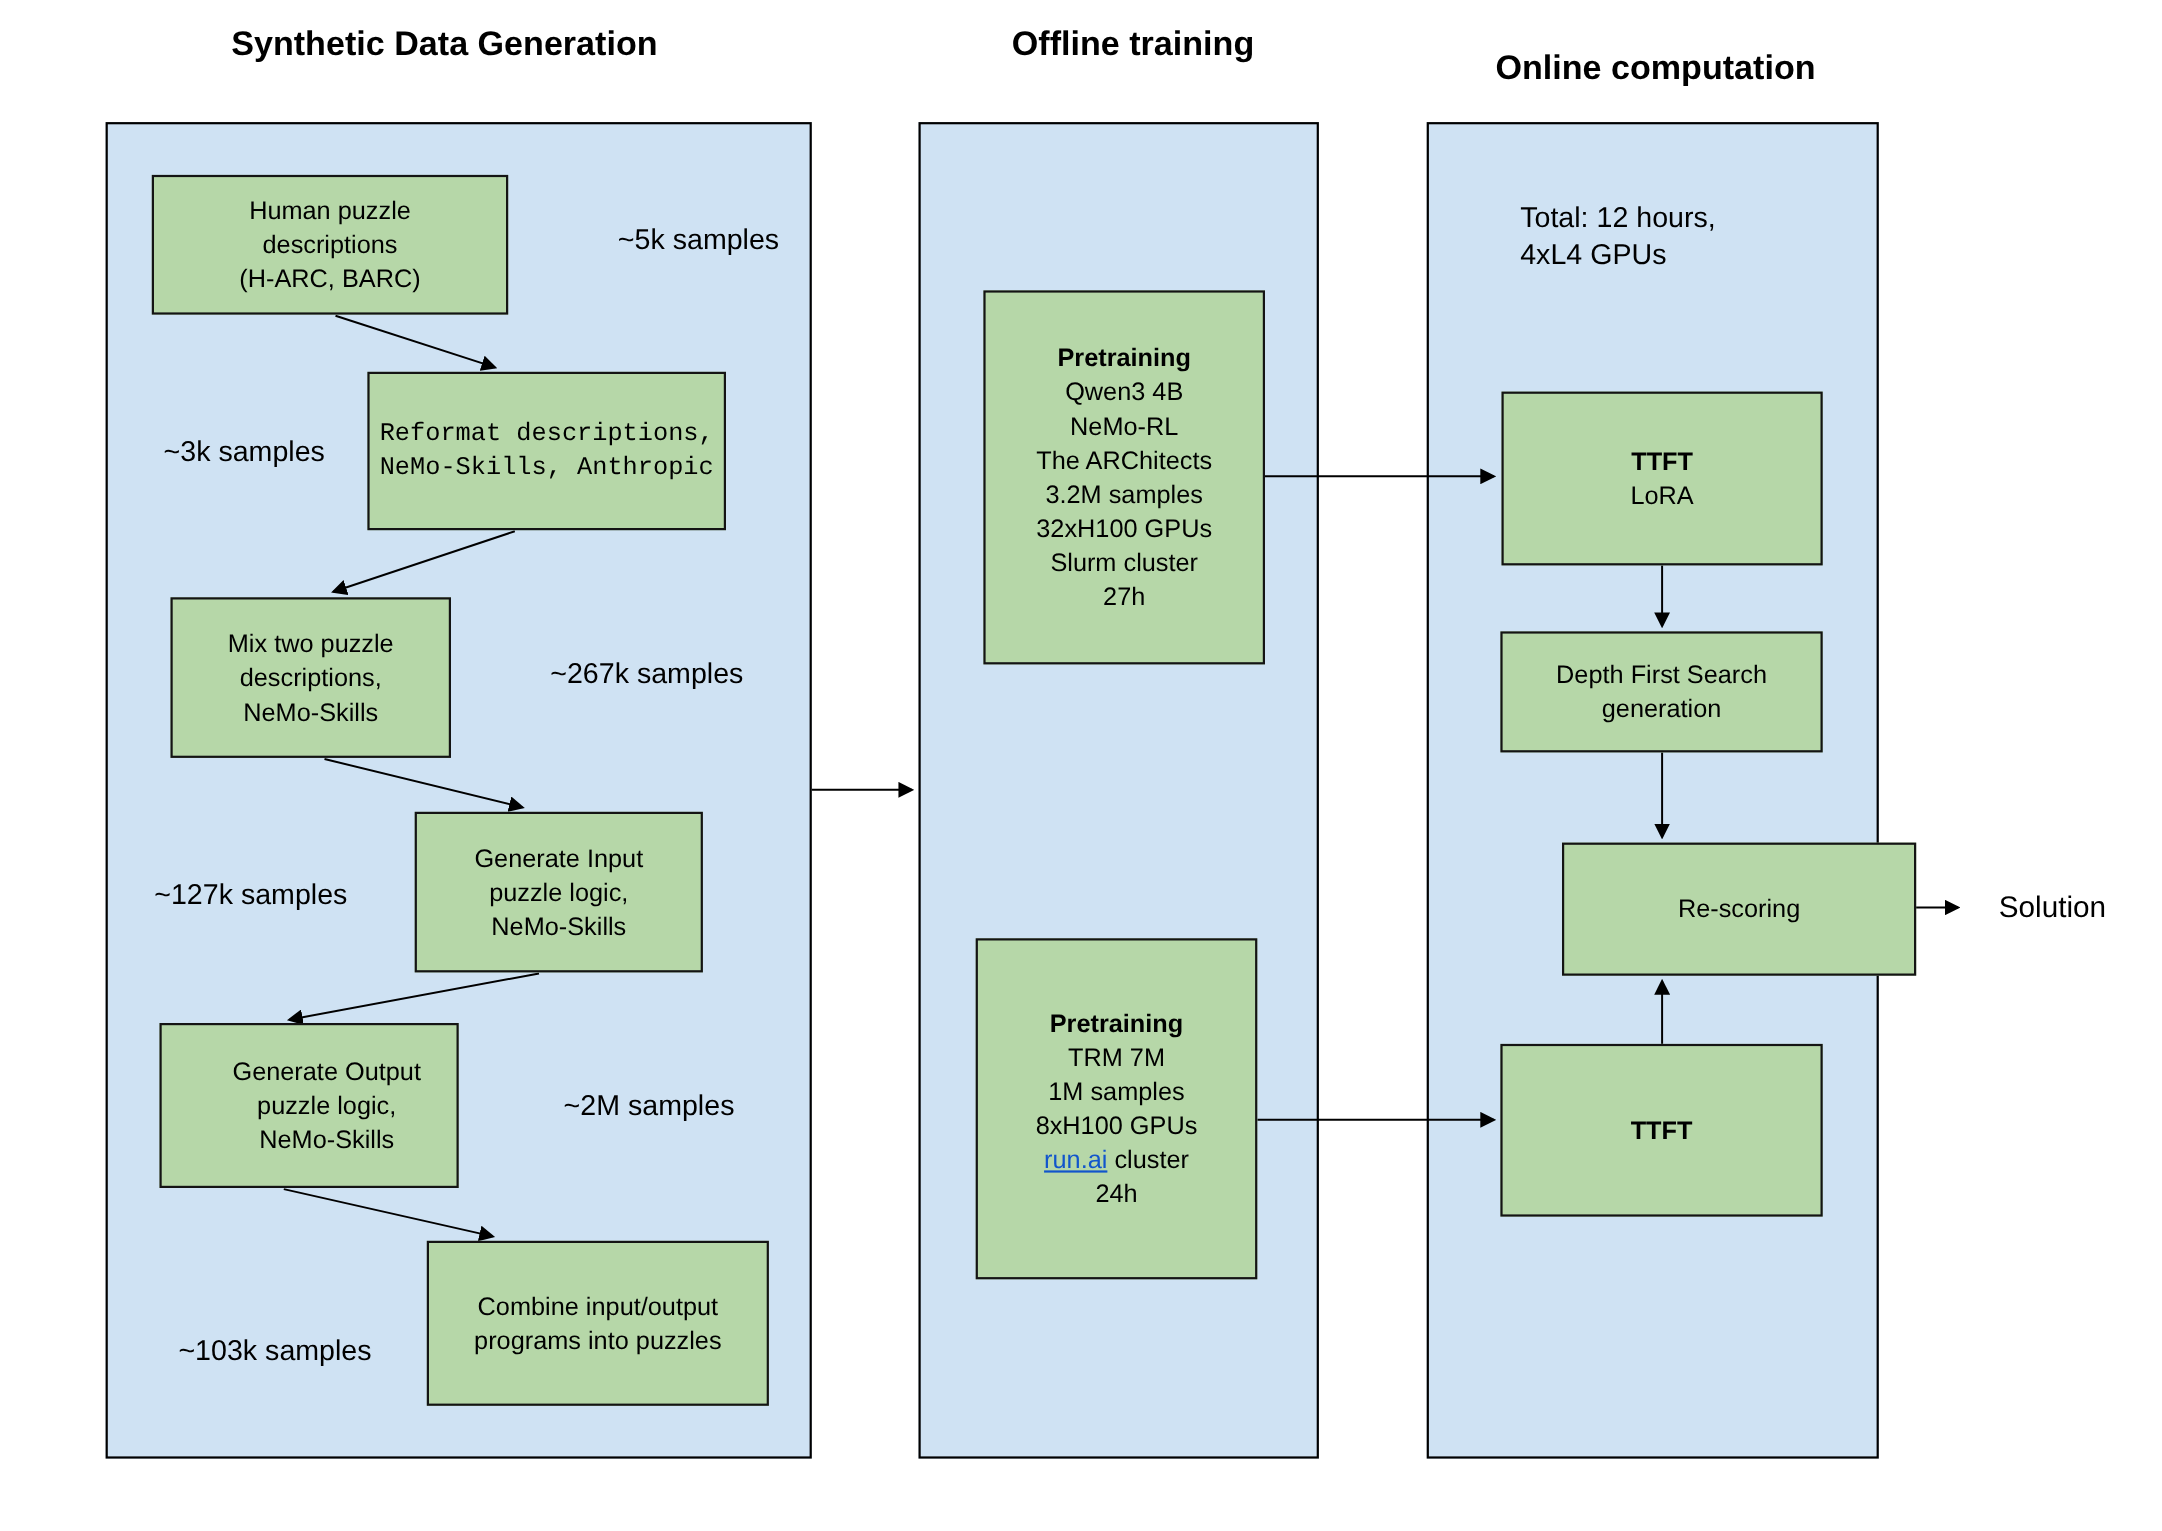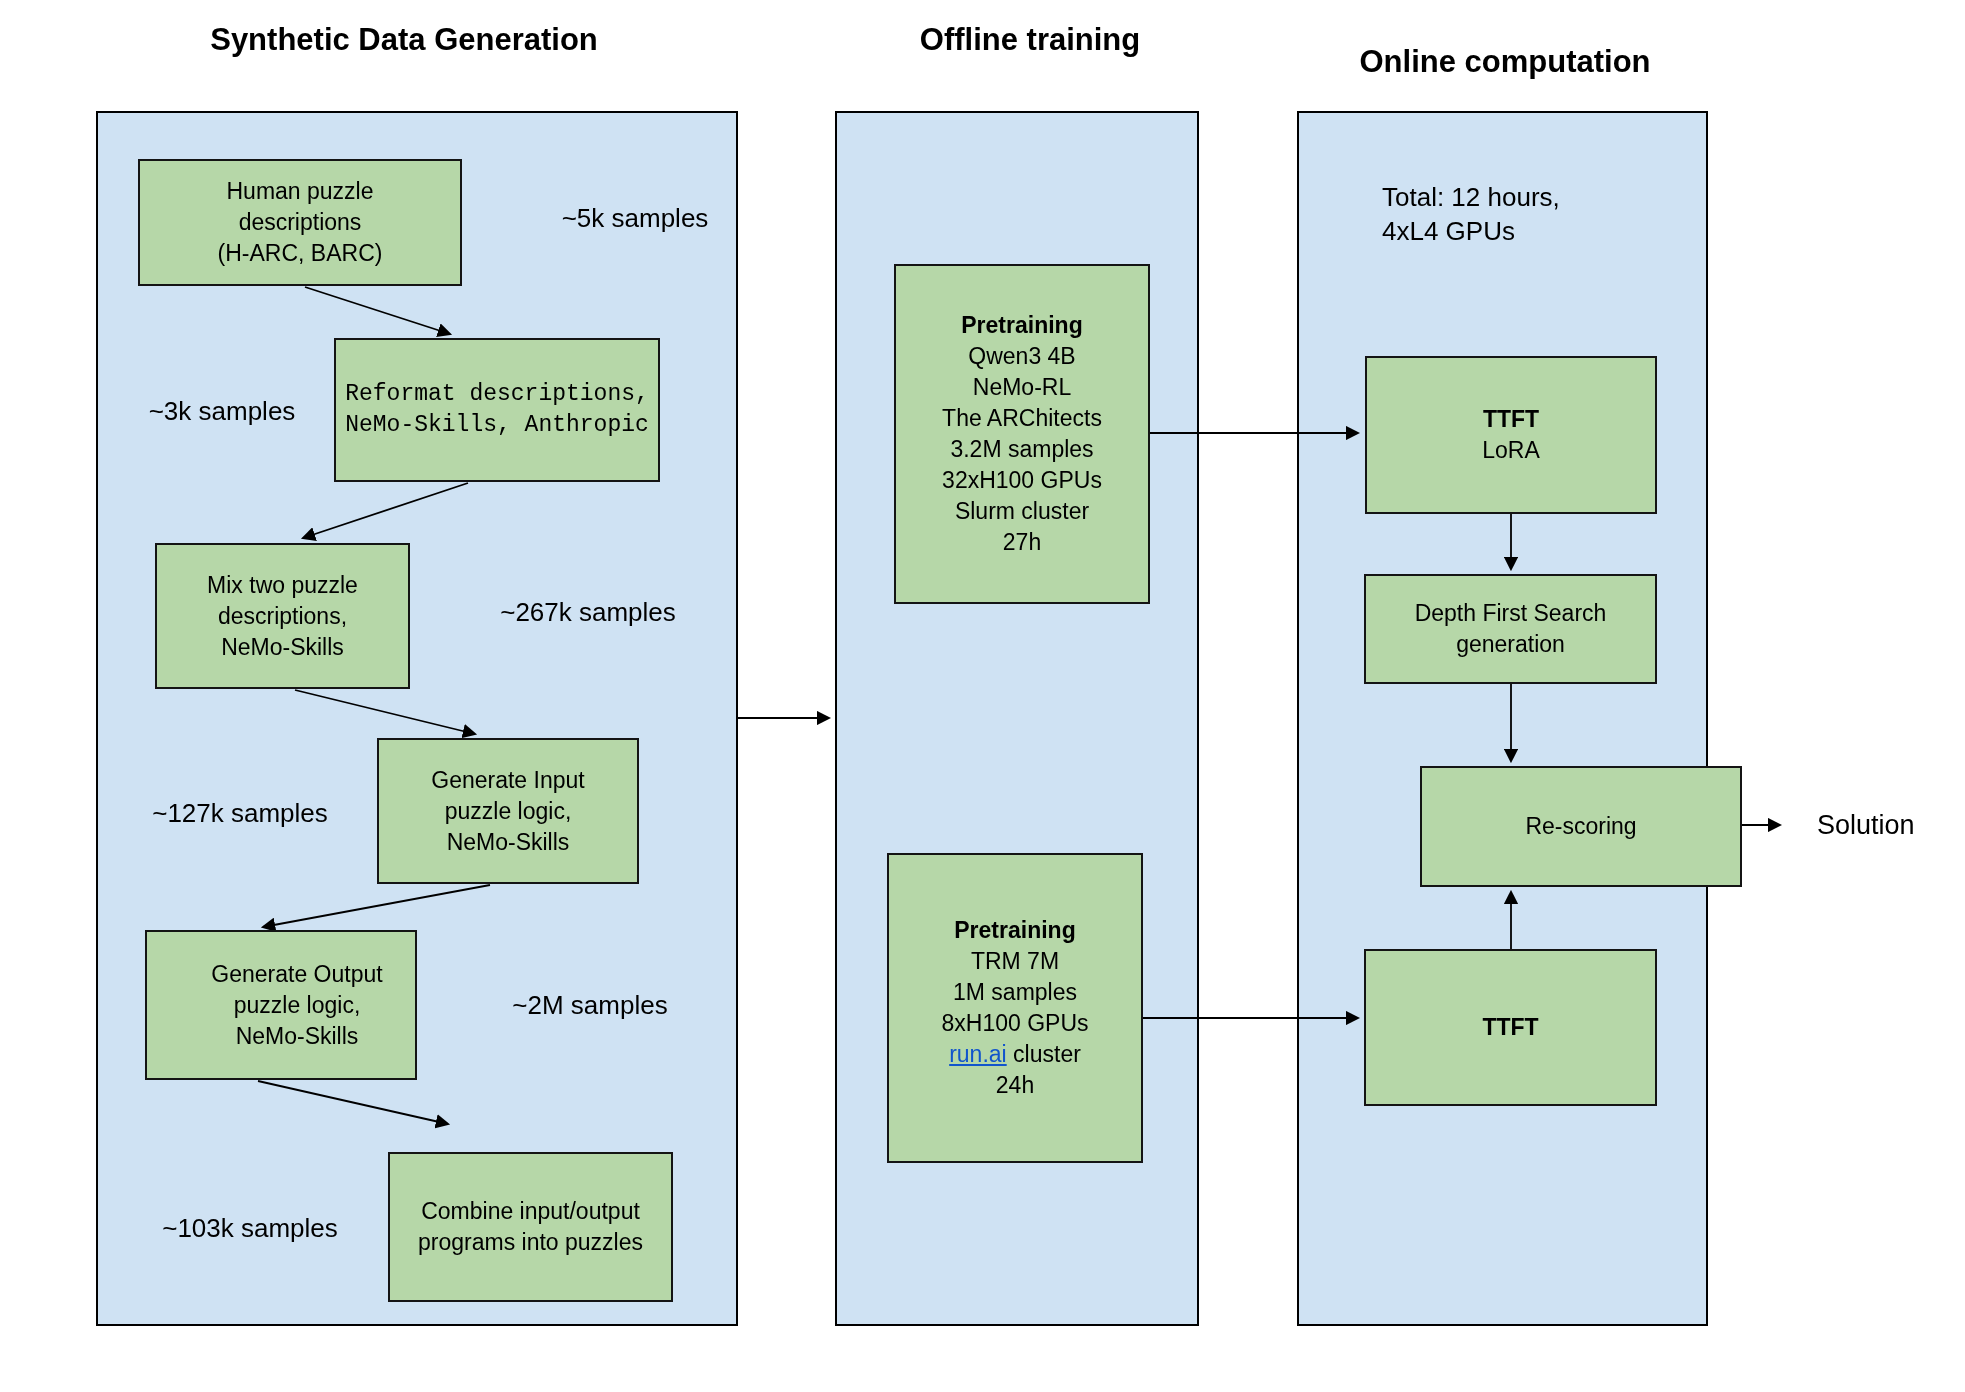--- a/index.html
+++ b/index.html
@@ -125,29 +125,29 @@
   <div class="gbox" style="left:377px; top:738px; width:262px; height:146px;">
     <div>Generate Input</div>
     <div>puzzle logic,</div>
     <div>NeMo-Skills</div>
   </div>
   <div class="gbox" style="left:145px; top:930px; width:272px; height:150px;padding-left:32px;">
     <div>Generate Output</div>
     <div>puzzle logic,</div>
     <div>NeMo-Skills</div>
   </div>
-  <div class="gbox" style="left:388px; top:1128px; width:285px; height:150px;margin-top:24px;">
+  <div class="gbox" style="left:388px; top:1128px; width:311px; height:150px;">
     <div>Combine input/output</div>
     <div>programs into puzzles</div>
   </div>
 
   <div class="slabel" style="left:635px; top:218px;">~5k samples</div>
   <div class="slabel" style="left:222px; top:411px;">~3k samples</div>
   <div class="slabel" style="left:588px; top:612px;">~267k samples</div>
-  <div class="slabel" style="left:240px; top:813px;text-align:right;">~127k samples</div>
+  <div class="slabel" style="left:228px; top:813px;text-align:right;">~127k samples</div>
   <div class="slabel" style="left:590px; top:1005px;">~2M samples</div>
   <div class="slabel" style="left:250px; top:1203px;margin-top:25px;">~103k samples</div>
 
   <div class="gbox" style="left:894px; top:264px; width:256px; height:340px;">
     <div class="bold">Pretraining</div>
     <div>Qwen3 4B</div>
     <div>NeMo-RL</div>
     <div>The ARChitects</div>
     <div>3.2M samples</div>
     <div>32xH100 GPUs</div>

